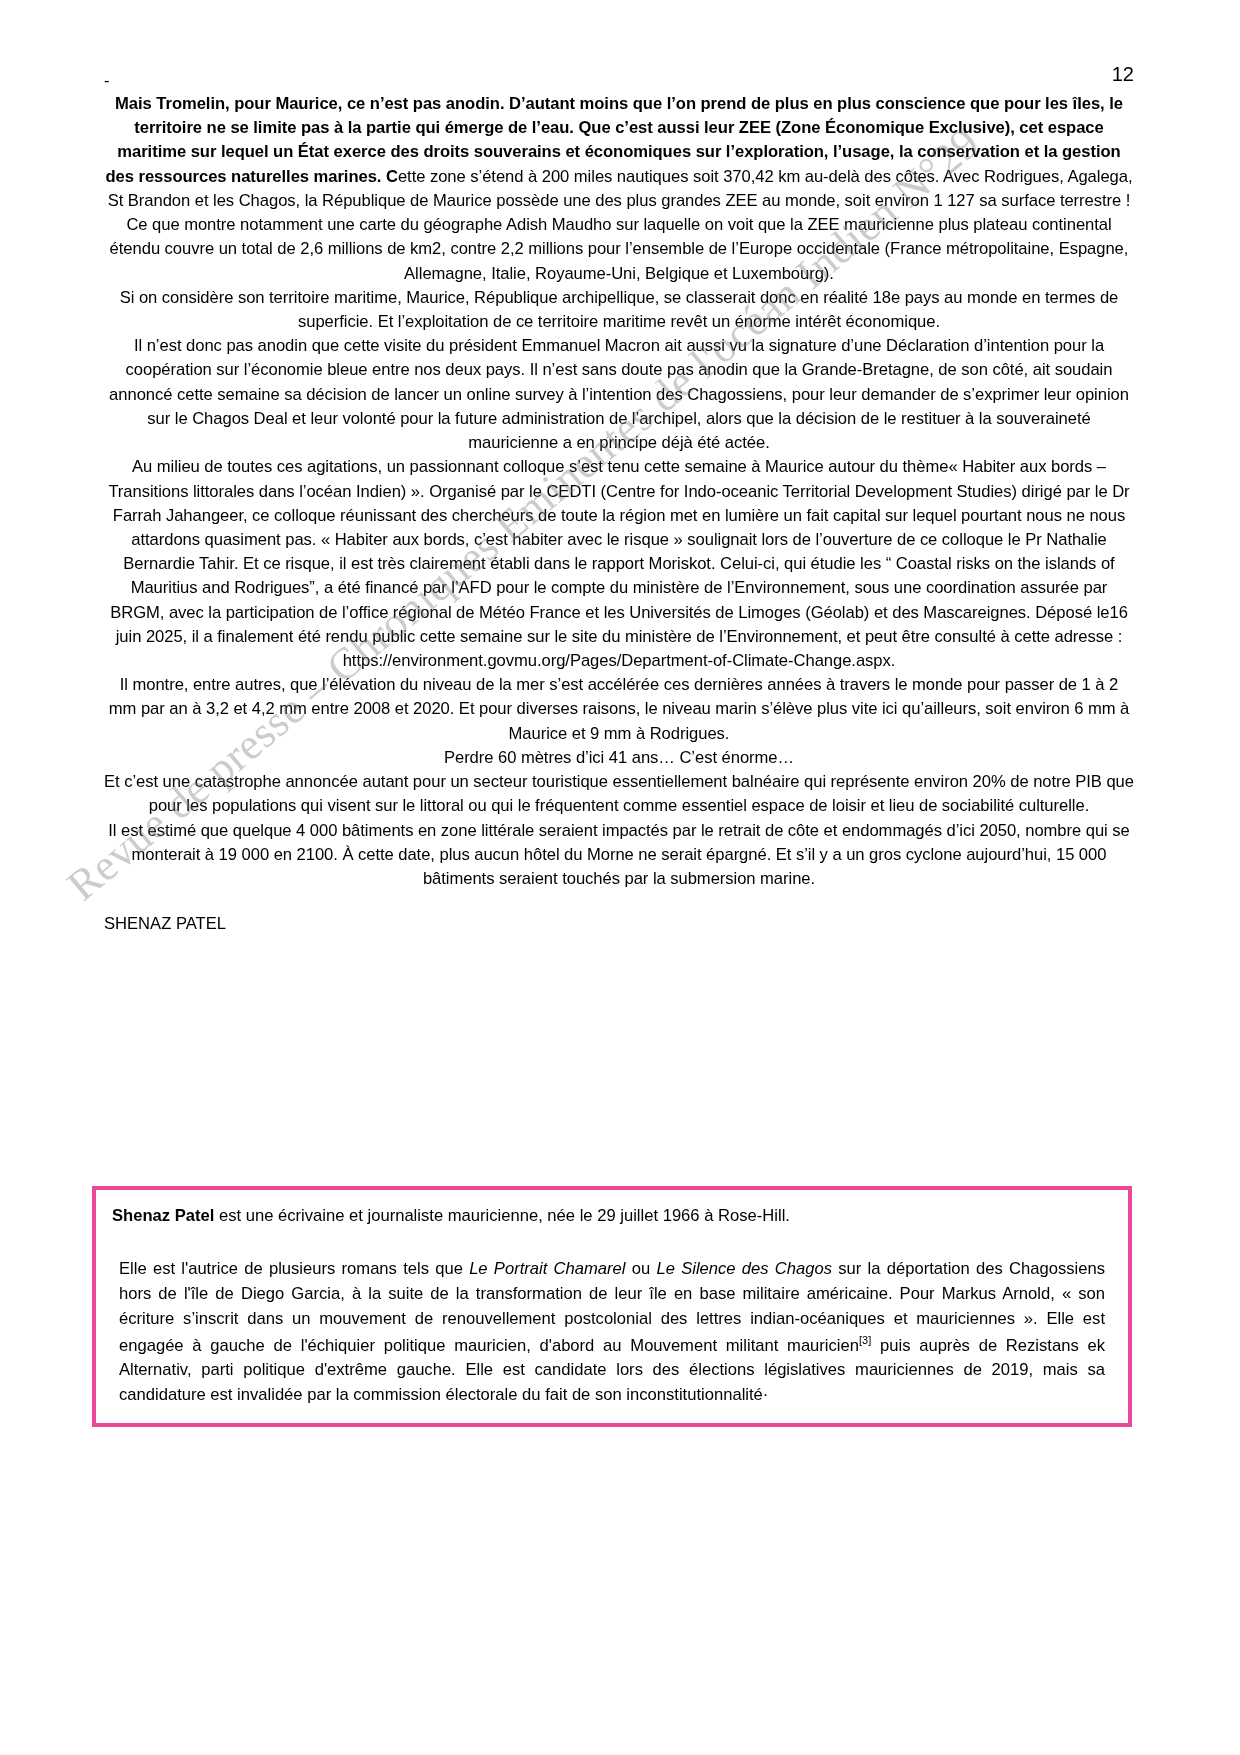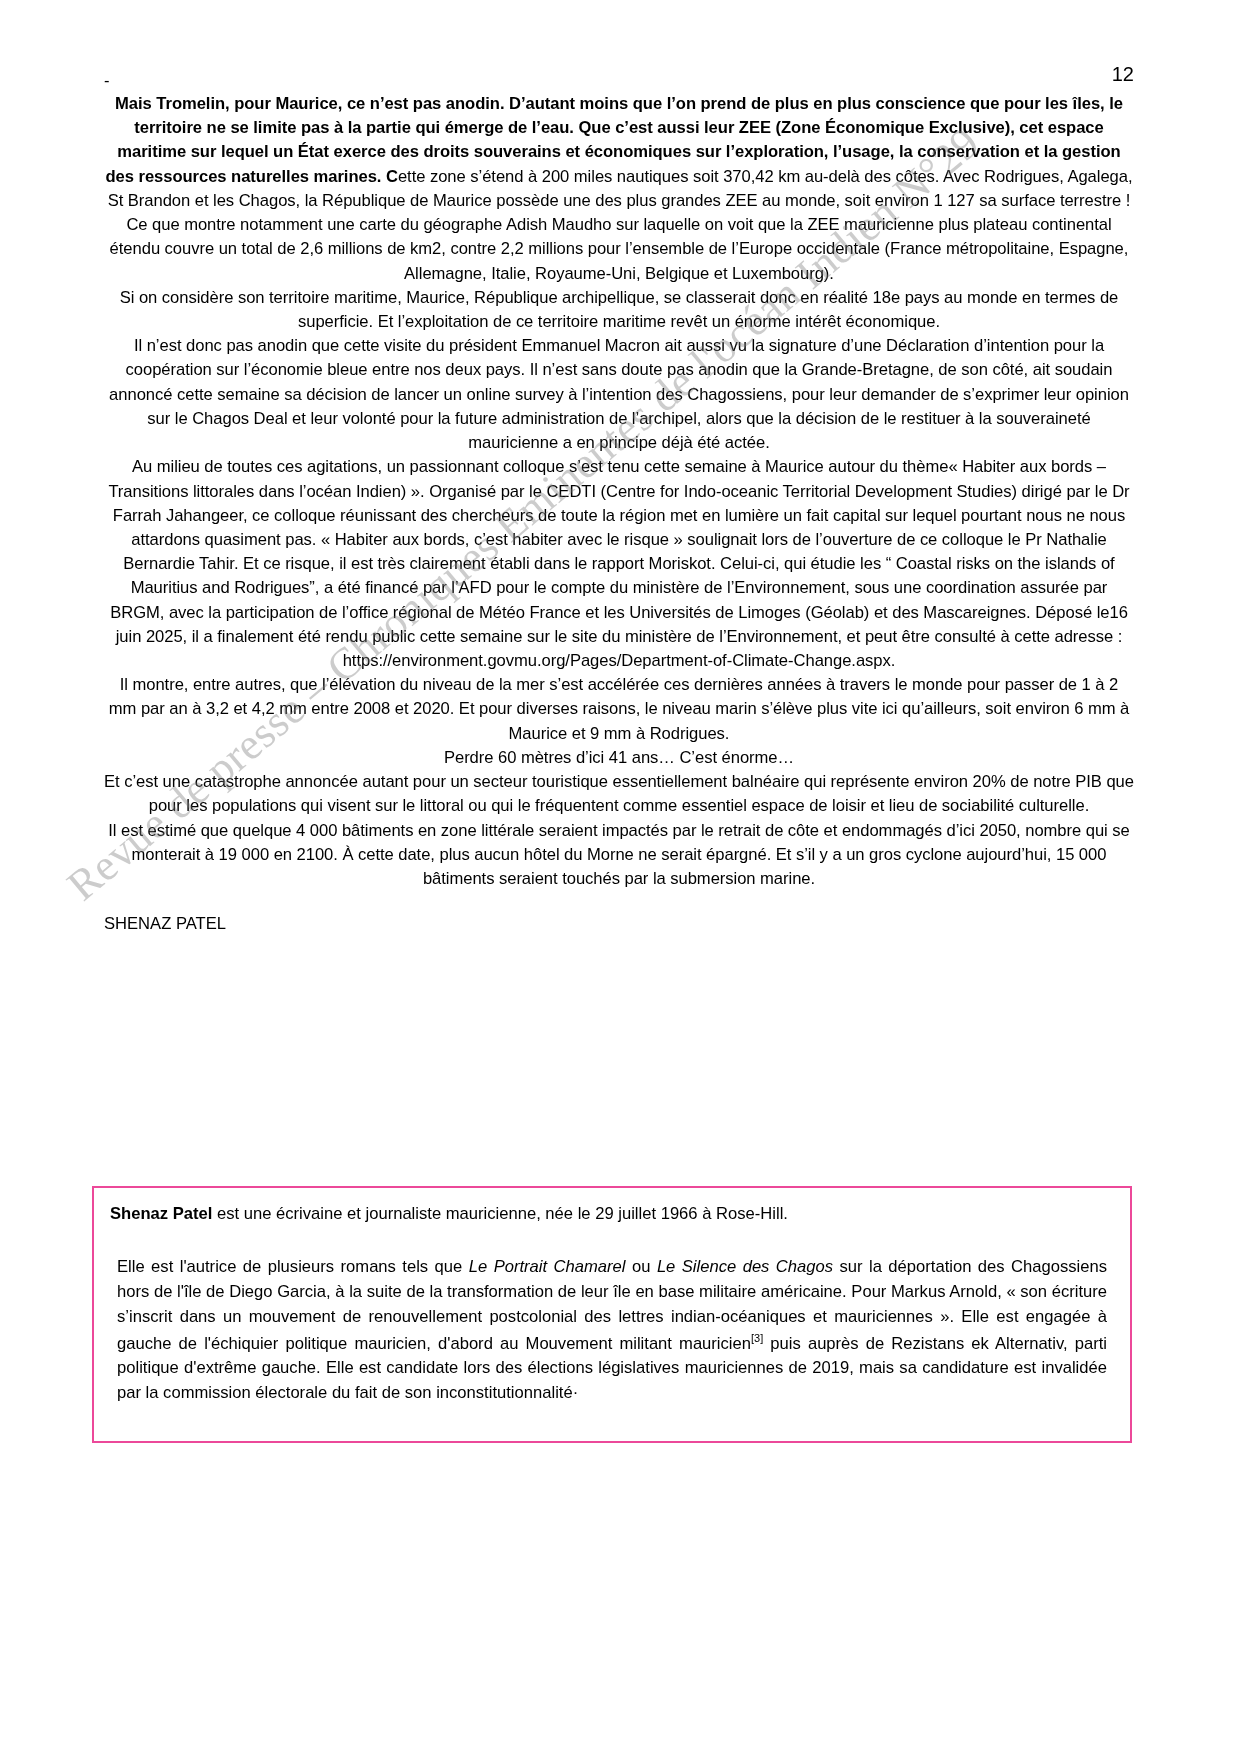--- a/index.html
+++ b/index.html
@@ -63,22 +63,22 @@
     margin-top: 21px;
     font-size: 16.6px;
     line-height: 1.46;
   }
   .bio-box {
     position: absolute;
     left: 92px;
     top: 1186px;
     width: 1040px;
     box-sizing: border-box;
-    border: 2px solid #ec4899;
-    padding: 14px 16px 28px 16px;
+    border: 4px solid #ec4899;
+    padding: 14px 16px 8px 16px;
   }
   .bio-line {
     margin: 0;
     font-size: 16.6px;
     line-height: 1.47;
   }
   .bio-par {
     margin: 7px;
     font-size: 16.6px;
     line-height: 1.5;

